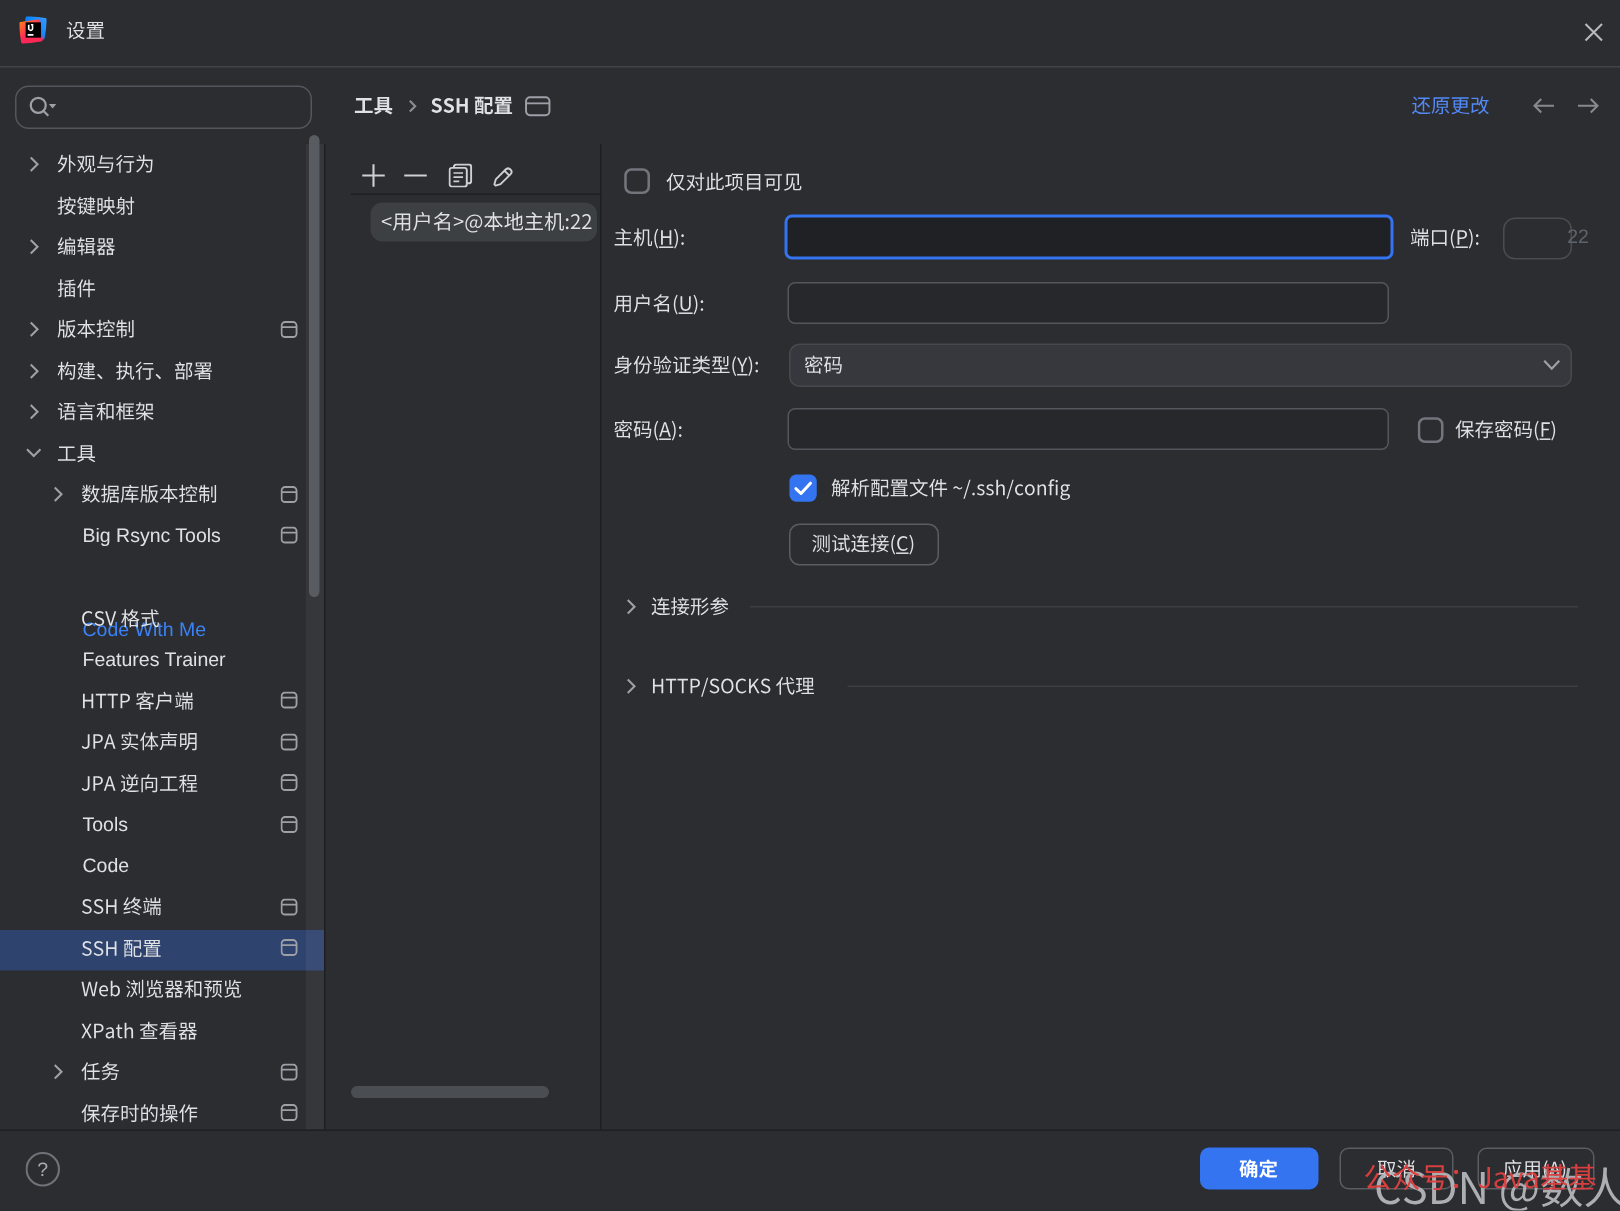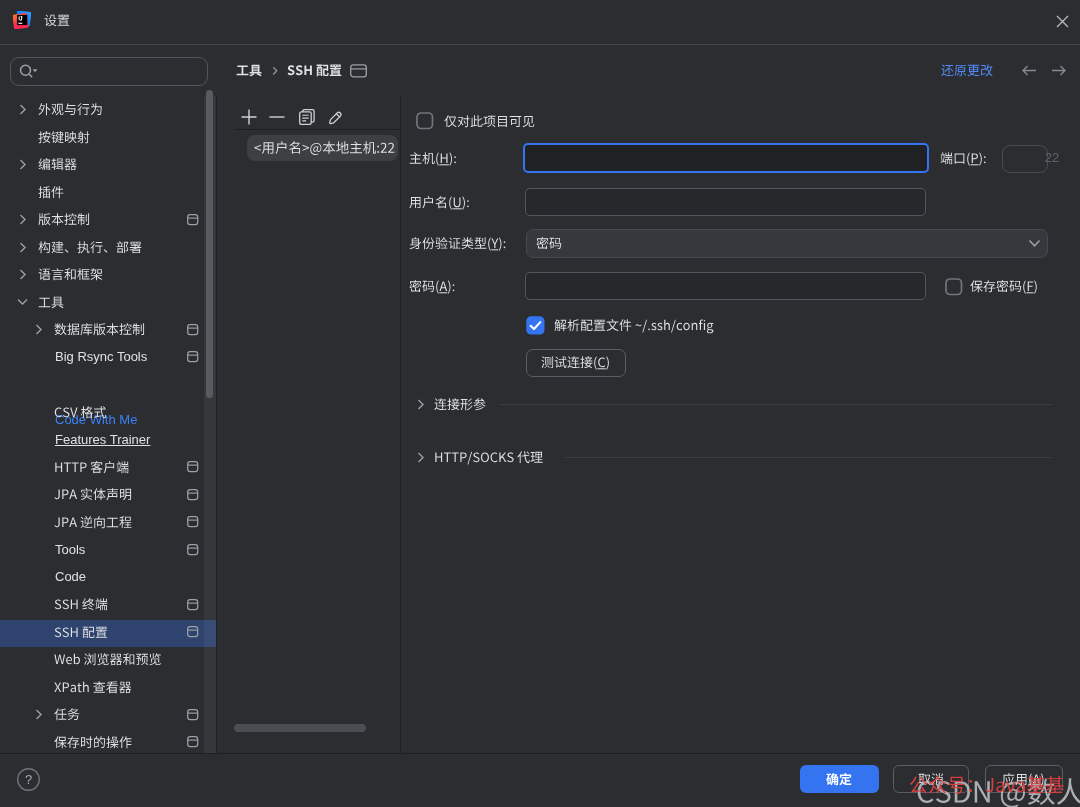--- a/index.html
+++ b/index.html
@@ -173,21 +173,21 @@
     <path d="M0.7,4.1 L10.7,4.1" stroke="#9da0a6" stroke-width="1.15"></path>
   </svg>
 <div style="position:absolute;top:375.5px;font:400 13px 'Liberation Sans',sans-serif;color:#3b82f6;line-height:18px;white-space:pre;left:55.0px;margin-top:35px;">Code With Me</div>
 <div style="position:absolute;left:53.5px;top:401.6px;width:54px;height:21.1px">
     <svg width="54" height="20" viewBox="0 0 54 20" style="position:absolute;left:0;top:0">
       <g transform="translate(0,15.1)">
         <path d="M4.901 0.16899999999999998C6.136 0.16899999999999998 7.072 -0.325 7.826 -1.196L7.162999999999999 -1.9629999999999999C6.552 -1.287 5.8629999999999995 -0.884 4.952999999999999 -0.884C3.133 -0.884 1.9889999999999999 -2.392 1.9889999999999999 -4.797C1.9889999999999999 -7.175999999999999 3.198 -8.645 4.992 -8.645C5.811 -8.645 6.435 -8.280999999999999 6.941999999999999 -7.747999999999999L7.592 -8.528C7.045999999999999 -9.139 6.136 -9.698 4.979 -9.698C2.561 -9.698 0.754 -7.8389999999999995 0.754 -4.758C0.754 -1.664 2.522 0.16899999999999998 4.901 0.16899999999999998Z M12.246 0.16899999999999998C14.235 0.16899999999999998 15.483 -1.027 15.483 -2.5349999999999997C15.483 -3.952 14.625 -4.601999999999999 13.52 -5.083L12.168 -5.668C11.427 -5.9799999999999995 10.582 -6.3309999999999995 10.582 -7.2669999999999995C10.582 -8.112 11.284 -8.645 12.363 -8.645C13.247 -8.645 13.949 -8.307 14.533999999999999 -7.760999999999999L15.158000000000001 -8.528C14.495000000000001 -9.216999999999999 13.494 -9.698 12.363 -9.698C10.634 -9.698 9.360000000000001 -8.645 9.360000000000001 -7.175999999999999C9.360000000000001 -5.785 10.413 -5.109 11.297 -4.732L12.661999999999999 -4.1339999999999995C13.572 -3.731 14.261 -3.419 14.261 -2.431C14.261 -1.508 13.52 -0.884 12.259 -0.884C11.271 -0.884 10.309000000000001 -1.3519999999999999 9.633000000000001 -2.0669999999999997L8.918000000000001 -1.2349999999999999C9.737 -0.377 10.894 0.16899999999999998 12.246 0.16899999999999998Z M19.097 0.0H20.488L23.517000000000003 -9.529H22.295L20.761000000000003 -4.367999999999999C20.436 -3.25 20.202 -2.34 19.838 -1.222H19.786C19.435000000000002 -2.34 19.188000000000002 -3.25 18.863 -4.367999999999999L17.316000000000003 -9.529H16.055000000000003Z M33.904 -8.671H36.751000000000005C36.361000000000004 -7.851999999999999 35.828 -7.098 35.204 -6.4479999999999995C34.58 -7.085 34.099000000000004 -7.760999999999999 33.748000000000005 -8.424ZM29.055000000000003 -10.92V-8.138H27.105V-7.215H28.938000000000002C28.535000000000004 -5.420999999999999 27.664 -3.38 26.793000000000003 -2.275C26.962000000000003 -2.054 27.209000000000003 -1.6769999999999998 27.3 -1.417C27.950000000000003 -2.275 28.574 -3.6919999999999997 29.055000000000003 -5.161V1.027H29.978V-5.5249999999999995C30.381 -4.952999999999999 30.836000000000002 -4.2509999999999994 31.044000000000004 -3.887L31.629 -4.628C31.395000000000003 -4.966 30.329 -6.253 29.978 -6.643V-7.215H31.46L31.148000000000003 -6.955C31.369 -6.7989999999999995 31.746000000000002 -6.460999999999999 31.915000000000003 -6.292C32.357 -6.6819999999999995 32.799 -7.1499999999999995 33.202 -7.67C33.553000000000004 -7.058999999999999 34.008 -6.435 34.567 -5.85C33.462 -4.901 32.162 -4.199 30.862000000000002 -3.783C31.057000000000002 -3.5879999999999996 31.304000000000002 -3.2239999999999998 31.421000000000003 -2.9899999999999998C31.759 -3.1199999999999997 32.097 -3.25 32.435 -3.4059999999999997V1.053H33.345V0.481H36.972V1.001H37.921V-3.51L38.519000000000005 -3.276C38.662 -3.5229999999999997 38.935 -3.9 39.13 -4.095C37.843 -4.484999999999999 36.751000000000005 -5.096 35.867000000000004 -5.837C36.777 -6.786 37.518 -7.93 37.986000000000004 -9.269L37.375 -9.555L37.193 -9.516H34.385000000000005C34.593 -9.892999999999999 34.775000000000006 -10.283 34.931 -10.686L33.995000000000005 -10.933C33.488 -9.607 32.643 -8.333 31.668000000000003 -7.409999999999999V-8.138H29.978V-10.92ZM33.345 -0.377V-2.8859999999999997H36.972V-0.377ZM33.072 -3.731C33.839 -4.1339999999999995 34.554 -4.628 35.217 -5.213C35.854 -4.654 36.595 -4.147 37.44 -3.731Z M48.646 -10.283C49.322 -9.815 50.128 -9.113 50.518 -8.645L51.194 -9.256C50.804 -9.711 49.972 -10.373999999999999 49.309 -10.828999999999999ZM46.774 -10.868C46.774 -10.062 46.800000000000004 -9.269 46.839 -8.488999999999999H40.144000000000005V-7.54H46.904C47.242000000000004 -2.7039999999999997 48.334 1.066 50.466 1.066C51.467 1.066 51.831 0.40299999999999997 52.0 -1.8719999999999999C51.727000000000004 -1.976 51.363 -2.197 51.142 -2.4179999999999997C51.051 -0.6759999999999999 50.908 0.052 50.544000000000004 0.052C49.257000000000005 0.052 48.243 -3.133 47.918 -7.54H51.74V-8.488999999999999H47.866C47.827 -9.256 47.814 -10.049 47.814 -10.868ZM40.196000000000005 -0.312 40.508 0.65C42.172000000000004 0.286 44.564 -0.26 46.774 -0.7799999999999999L46.696 -1.664L43.914 -1.066V-4.654H46.345V-5.603H40.599000000000004V-4.654H42.939V-0.871Z" fill="#dfe1e5"></path>
       </g>
     </svg>
   </div>
-<div style="position:absolute;top:430.5px;font:400 13px 'Liberation Sans',sans-serif;color:#dfe1e5;line-height:18px;white-space:pre;left:55.0px;text-decoration:underline;">Features Trainer</div>
+<div style="position:absolute;top:430.5px;font:400 13px 'Liberation Sans',sans-serif;color:#dfe1e5;line-height:18px;white-space:pre;left:55.0px;">Features Trainer</div>
 <div style="position:absolute;left:53.5px;top:456.6px;width:77px;height:21.1px">
     <svg width="77" height="20" viewBox="0 0 77 20" style="position:absolute;left:0;top:0">
       <g transform="translate(0,15.1)">
         <path d="M1.313 0.0H2.509V-4.498H6.955V0.0H8.164V-9.529H6.955V-5.537999999999999H2.509V-9.529H1.313Z M12.753 0.0H13.962V-8.514999999999999H16.848V-9.529H9.867V-8.514999999999999H12.753Z M20.54 0.0H21.749000000000002V-8.514999999999999H24.635V-9.529H17.654V-8.514999999999999H20.54Z M26.351 0.0H27.547V-3.796H29.12C31.213 -3.796 32.63 -4.718999999999999 32.63 -6.734C32.63 -8.814 31.2 -9.529 29.068 -9.529H26.351ZM27.547 -4.771V-8.554H28.912C30.589 -8.554 31.434 -8.125 31.434 -6.734C31.434 -5.369 30.641 -4.771 28.964 -4.771Z M40.806999999999995 -6.877H44.75899999999999C44.212999999999994 -6.279 43.510999999999996 -5.733 42.705 -5.252C41.925 -5.707 41.26199999999999 -6.226999999999999 40.754999999999995 -6.824999999999999ZM41.092999999999996 -8.619C40.443 -7.617999999999999 39.181999999999995 -6.473999999999999 37.37499999999999 -5.681C37.596 -5.5249999999999995 37.894999999999996 -5.2 38.038 -4.979C38.80499999999999 -5.356 39.480999999999995 -5.785 40.065999999999995 -6.239999999999999C40.559999999999995 -5.694 41.144999999999996 -5.2 41.794999999999995 -4.758C40.208999999999996 -3.9909999999999997 38.376 -3.432 36.63399999999999 -3.1199999999999997C36.815999999999995 -2.899 37.023999999999994 -2.509 37.114999999999995 -2.249C37.791 -2.392 38.492999999999995 -2.561 39.181999999999995 -2.7689999999999997V1.027H40.14399999999999V0.585H45.291999999999994V1.014H46.29299999999999V-2.834C46.87799999999999 -2.691 47.48899999999999 -2.561 48.099999999999994 -2.4699999999999998C48.242999999999995 -2.743 48.50299999999999 -3.1719999999999997 48.724 -3.393C46.87799999999999 -3.627 45.10999999999999 -4.095 43.64099999999999 -4.771C44.706999999999994 -5.473 45.629999999999995 -6.318 46.266999999999996 -7.292999999999999L45.60399999999999 -7.696L45.422 -7.643999999999999H41.547999999999995C41.76899999999999 -7.904 41.964 -8.164 42.145999999999994 -8.424ZM42.69199999999999 -4.212C43.62799999999999 -3.6919999999999997 44.681 -3.276 45.79899999999999 -2.964H39.79299999999999C40.806999999999995 -3.302 41.794999999999995 -3.718 42.69199999999999 -4.212ZM40.14399999999999 -0.23399999999999999V-2.145H45.291999999999994V-0.23399999999999999ZM41.794999999999995 -10.79C41.989999999999995 -10.478 42.211 -10.088 42.379999999999995 -9.737H37.17999999999999V-7.292999999999999H38.141999999999996V-8.853H47.19V-7.292999999999999H48.178V-9.737H43.498C43.303 -10.152999999999999 43.00399999999999 -10.647 42.74399999999999 -11.036999999999999Z M52.38999999999999 -7.994999999999999H59.175999999999995V-5.382H52.376999999999995L52.38999999999999 -6.071ZM54.91199999999999 -10.738C55.172 -10.166 55.458 -9.437999999999999 55.614 -8.905H51.376V-6.071C51.376 -4.108 51.206999999999994 -1.404 49.620999999999995 0.533C49.855 0.637 50.28399999999999 0.9359999999999999 50.465999999999994 1.1179999999999999C51.739999999999995 -0.442 52.19499999999999 -2.6 52.337999999999994 -4.4719999999999995H59.175999999999995V-3.614H60.163999999999994V-8.905H56.04299999999999L56.64099999999999 -9.087C56.48499999999999 -9.594 56.16 -10.386999999999999 55.84799999999999 -10.985Z M62.82899999999999 -8.475999999999999V-7.566H67.21V-8.475999999999999ZM63.245 -6.811999999999999C63.53099999999999 -5.343 63.76499999999999 -3.432 63.81699999999999 -2.145L64.597 -2.288C64.545 -3.5749999999999997 64.298 -5.46 63.998999999999995 -6.941999999999999ZM64.12899999999999 -10.53C64.454 -9.932 64.83099999999999 -9.113 64.987 -8.593L65.85799999999999 -8.892C65.689 -9.411999999999999 65.312 -10.192 64.961 -10.79ZM67.47 -4.16V1.027H68.354V-3.315H69.49799999999999V0.9099999999999999H70.27799999999999V-3.315H71.47399999999999V0.884H72.25399999999999V-3.315H73.463V0.13C73.463 0.247 73.42399999999999 0.286 73.30699999999999 0.286C73.20299999999999 0.299 72.878 0.299 72.514 0.286C72.618 0.507 72.74799999999999 0.832 72.78699999999999 1.066C73.372 1.066 73.723 1.053 73.996 0.9099999999999999C74.26899999999999 0.7799999999999999 74.321 0.5589999999999999 74.321 0.143V-4.16H70.967L71.33099999999999 -5.343H74.61999999999999V-6.226999999999999H67.067V-5.343H70.23899999999999C70.17399999999999 -4.952999999999999 70.083 -4.524 70.005 -4.16ZM67.62599999999999 -10.27V-7.175999999999999H74.16499999999999V-10.27H73.229V-8.033999999999999H71.26599999999999V-10.894H70.33V-8.033999999999999H68.536V-10.27ZM65.949 -7.058999999999999C65.79299999999999 -5.486 65.481 -3.198 65.169 -1.781C64.259 -1.5599999999999998 63.400999999999996 -1.365 62.751 -1.2349999999999999L62.971999999999994 -0.26C64.19399999999999 -0.572 65.767 -0.975 67.30099999999999 -1.365L67.184 -2.275L65.93599999999999 -1.9629999999999999C66.24799999999999 -3.3539999999999996 66.573 -5.356 66.794 -6.903Z" fill="#dfe1e5"></path>
       </g>
     </svg>
   </div>
 <svg width="12" height="12" viewBox="0 0 12 12" style="position:absolute;left:186.5px;top:461.3px">
     <rect x="0.7" y="0.7" width="10" height="10" rx="2.4" stroke="#9da0a6" stroke-width="1.25" fill="none"></rect>
     <path d="M0.7,4.1 L10.7,4.1" stroke="#9da0a6" stroke-width="1.15"></path>

